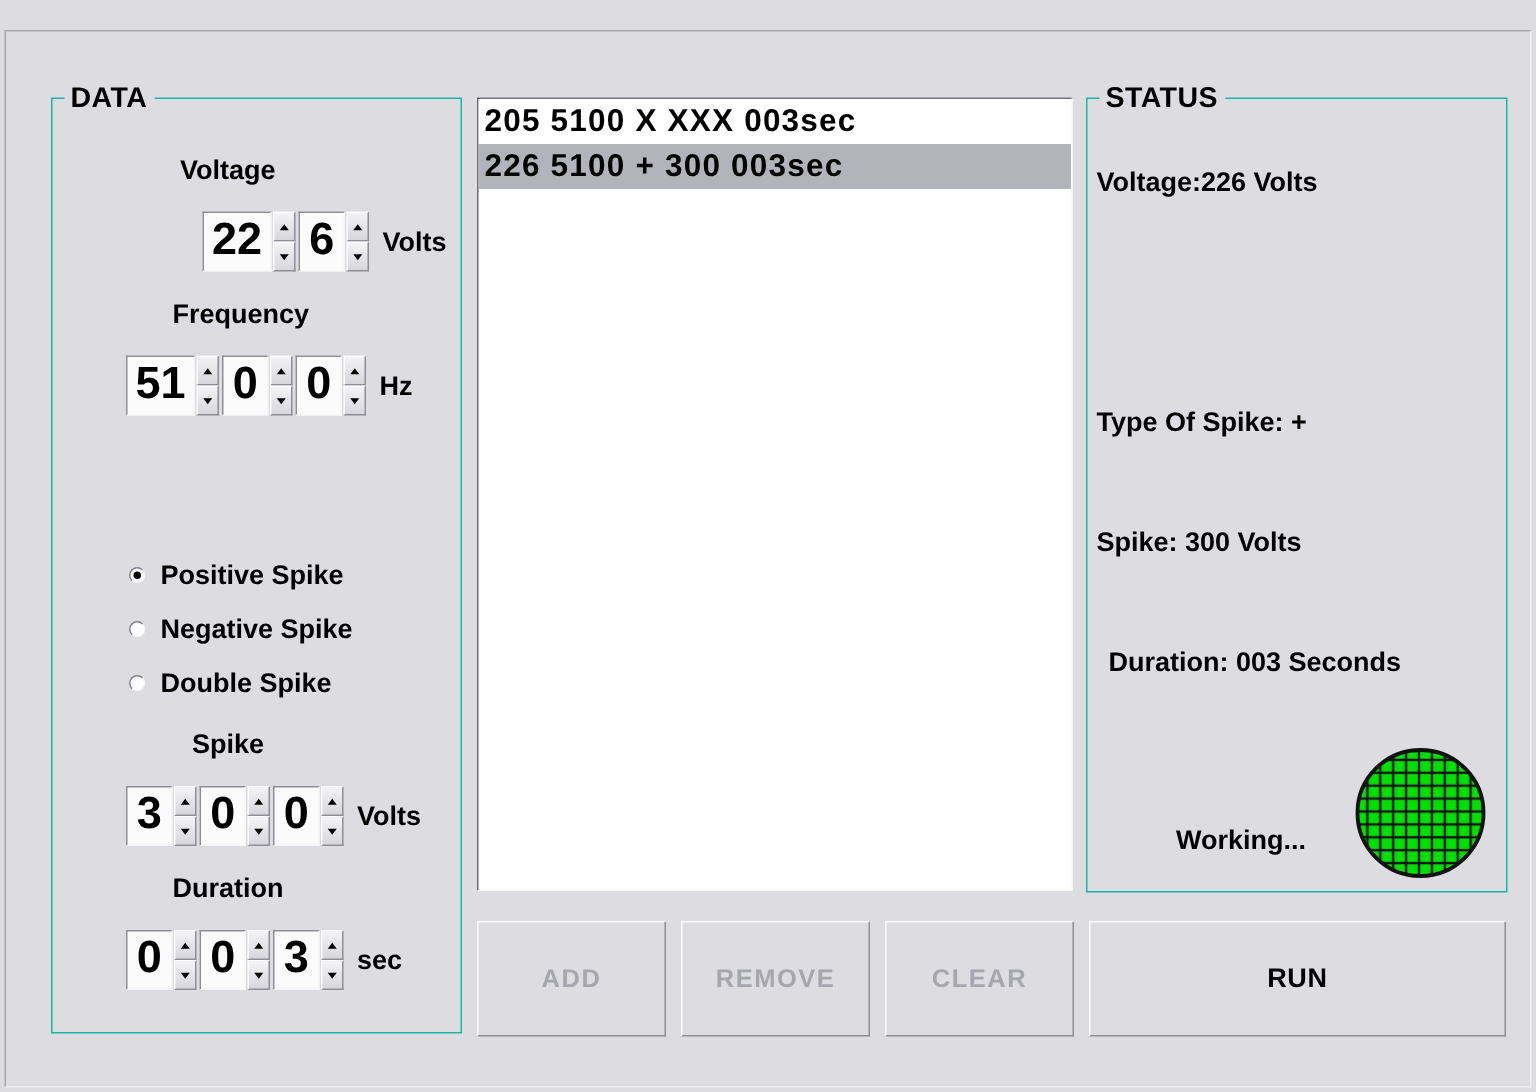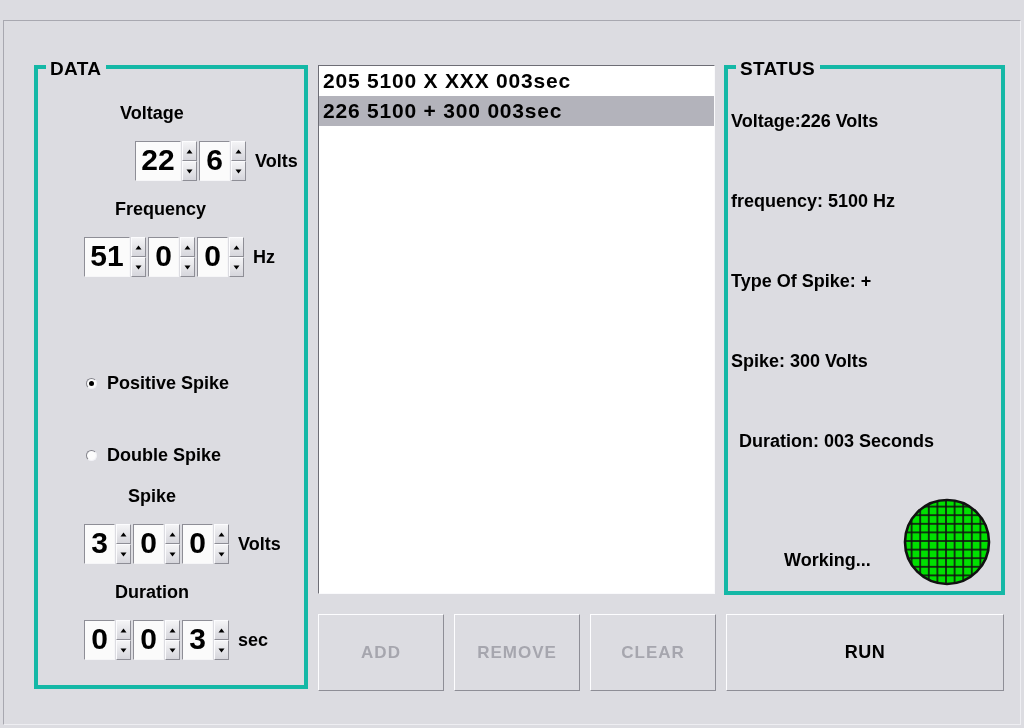--- a/index.html
+++ b/index.html
@@ -61,21 +61,21 @@
     border-left: 1px solid #a8a8b0;
     border-top: 1px solid #a8a8b0;
     border-right: 1px solid #eeeef2;
     border-bottom: 1px solid #eeeef2;
     box-sizing: border-box;
   }
 
   
   .groupbox {
     position: absolute;
-    border: 4px solid #14b8a6;
+    border: 1px solid #14b8a6;
     box-sizing: border-box;
     background: transparent;
   }
   .groupbox > .gb-title {
     position: absolute;
     top: -11px;
     left: 8px;
     background: #dcdce1;
     padding: 0 5px 0 4px;
     font-size: 19px;
@@ -359,20 +359,24 @@
       </div>
     </div>
     <div class="unitlabel">Hz</div>
   </div>
 
 
   <div class="radio" style="left:86px; top:373px;">
     <span class="dot checked"></span>
     <span class="rlabel">Positive Spike</span>
   </div>
+  <div class="radio" style="left:86px; top:409px;">
+    <span class="dot"></span>
+    <span class="rlabel">Negative Spike</span>
+  </div>
   <div class="radio" style="left:86px; top:445px;">
     <span class="dot"></span>
     <span class="rlabel">Double Spike</span>
   </div>
 
   <div class="fieldlabel" style="left:128px; top:486px;">Spike</div>
 
   <div class="spinrow" style="left:84px; top:524px;">
     <div class="spinbox">
       <div class="spin-field w1">3</div>
@@ -476,21 +480,20 @@
   <div id="listbox">
     <div class="list-item">205  5100  X  XXX  003sec</div>
     <div class="list-item selected">226  5100  +  300  003sec</div>
   </div>
 
   <div class="groupbox" id="status-group">
     <div class="gb-title">STATUS</div>
   </div>
 
   <div class="statusline" style="left:731px; top:111px;">Voltage:226  Volts</div>
-  <div class="statusline" style="left:731px; top:191px;">frequency:   5100  Hz</div>
   <div class="statusline" style="left:731px; top:271px;">Type Of Spike: +</div>
   <div class="statusline" style="left:731px; top:351px;">Spike:   300  Volts</div>
   <div class="statusline" style="left:739px; top:431px;">Duration:  003  Seconds</div>
 
   <div id="working-label">Working...</div>
 
   <svg id="status-led" viewBox="0 0 88 88">
     <defs>
       <clipPath id="ledclip">
           <circle cx="44" cy="44" r="42"></circle>

